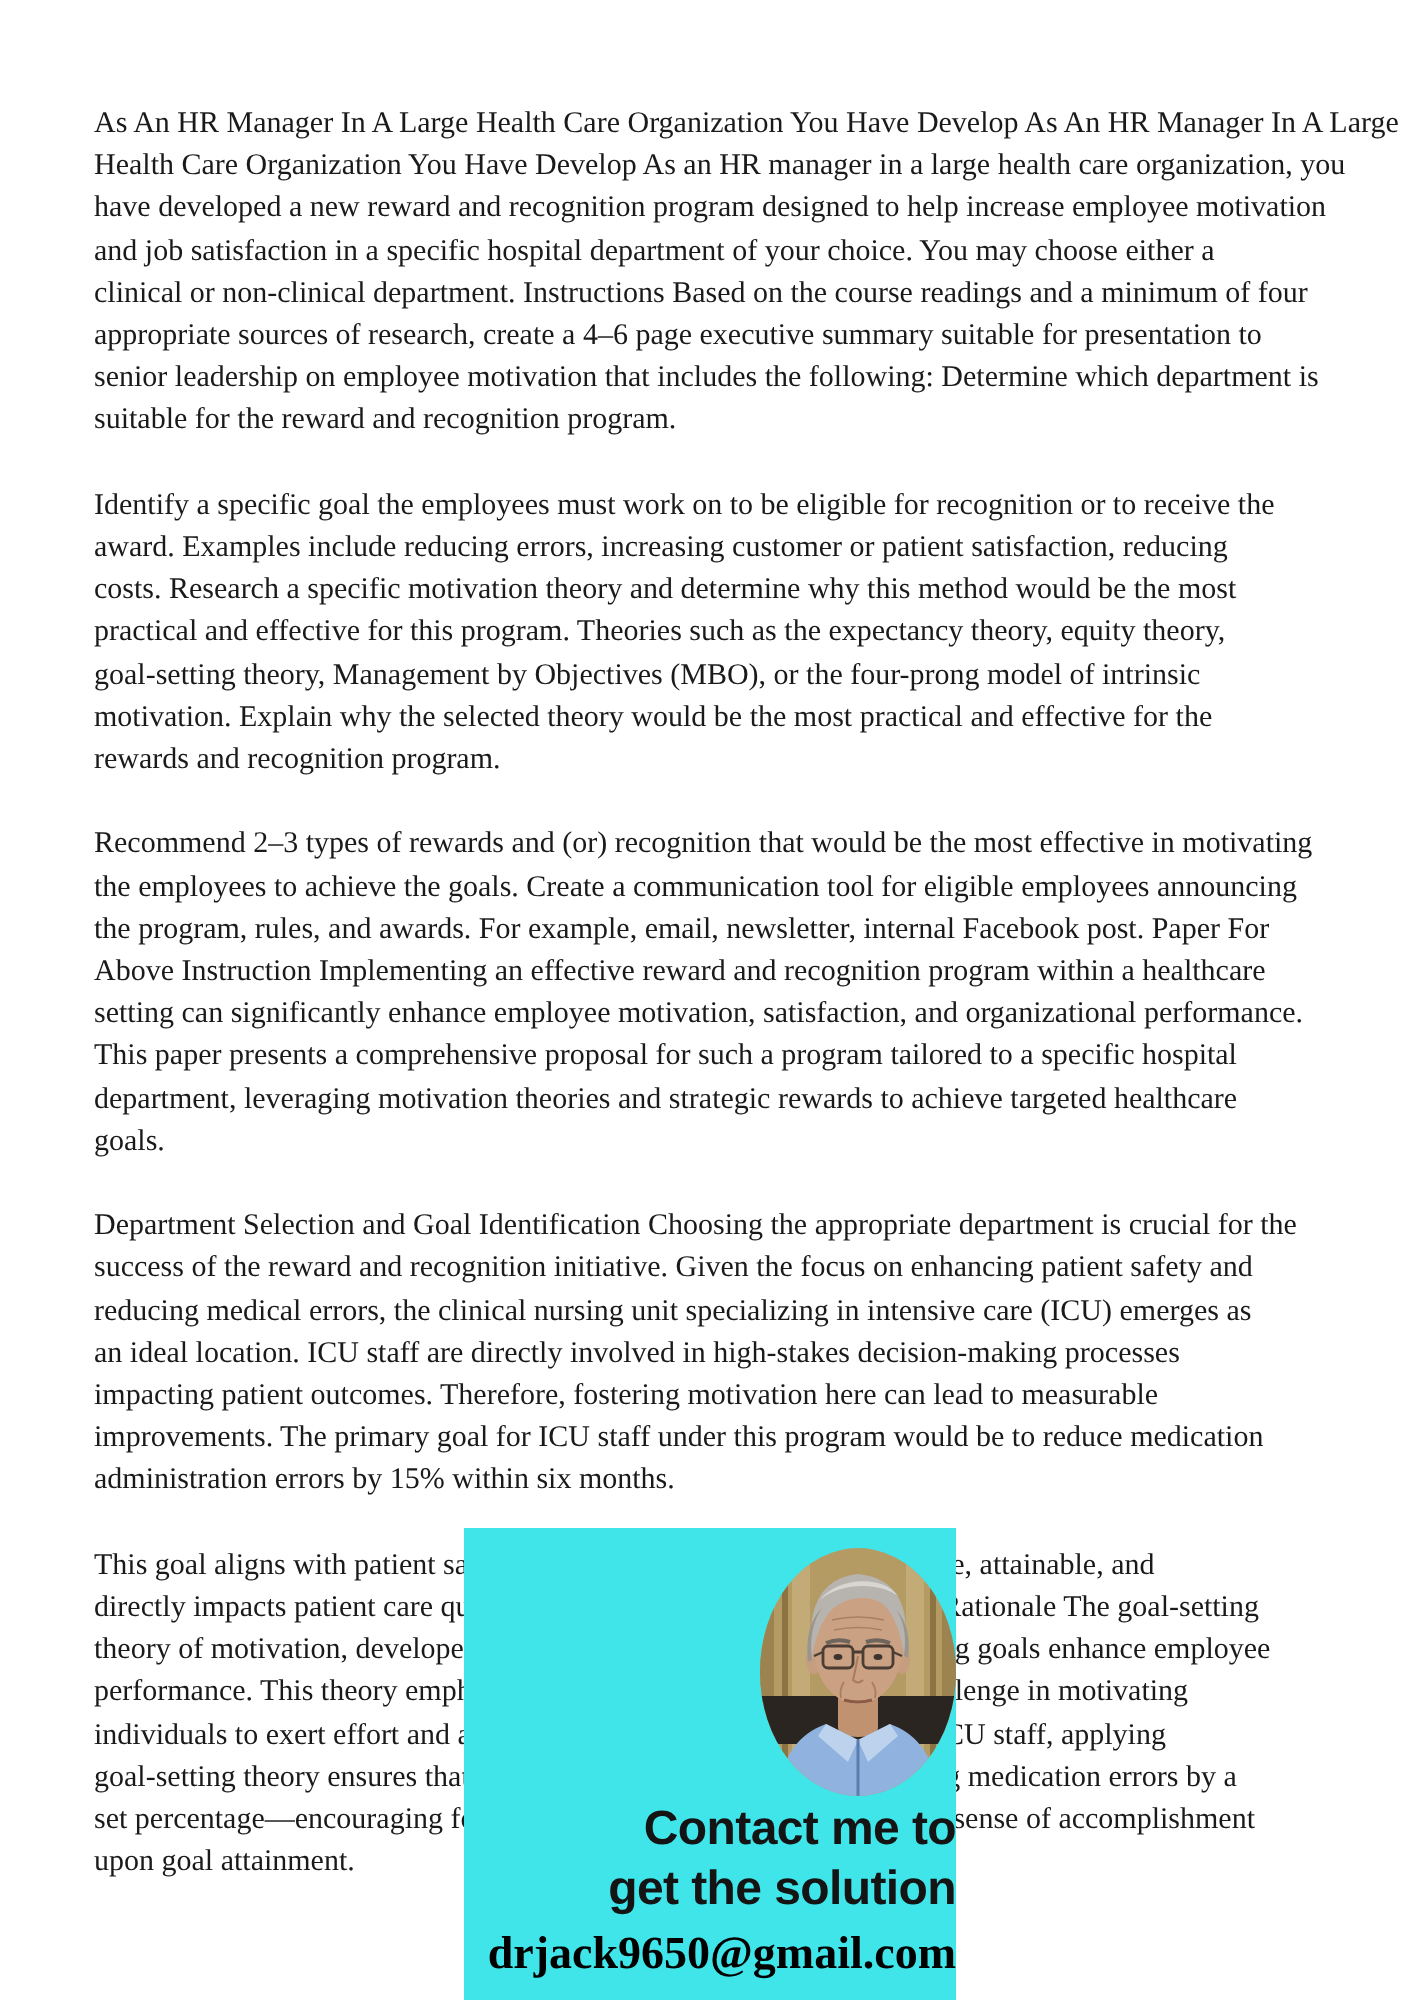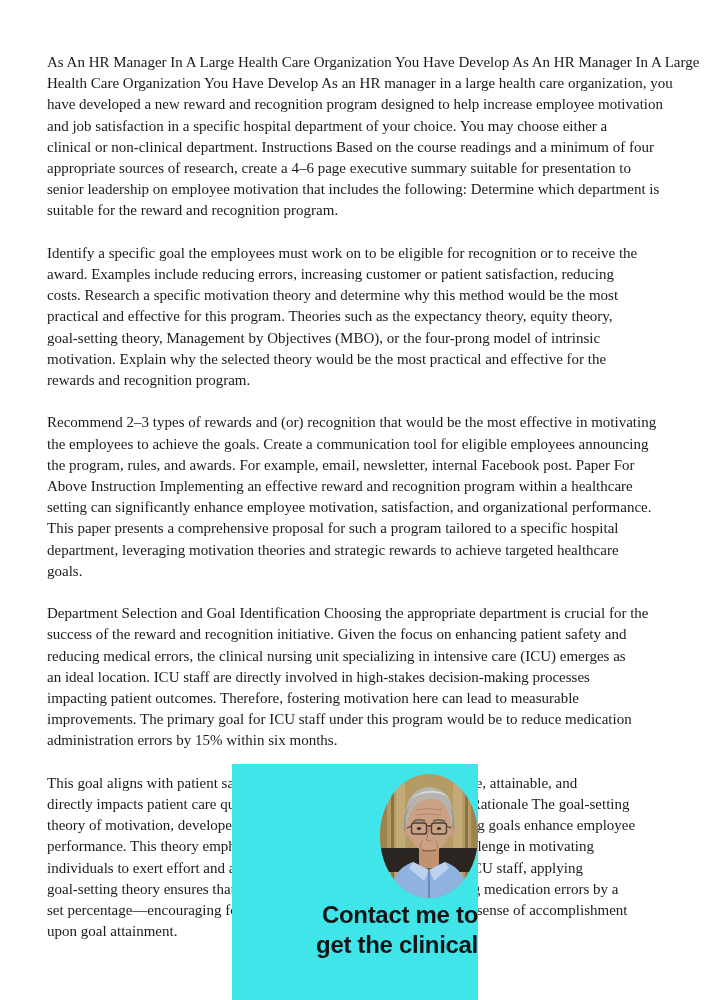--- a/index.html
+++ b/index.html
@@ -163,14 +163,15 @@
         <path d="M49,54 q-1.5,8 -2.5,12 q2.5,2.5 5,0" fill="none" stroke="#a87a5e" stroke-width="1"></path>
 
         <path d="M42,67 q-2.5,4 -1.5,8" stroke="#ab7d60" stroke-width="0.9" fill="none"></path>
         <path d="M56,67 q2.5,4 1.5,8" stroke="#ab7d60" stroke-width="0.9" fill="none"></path>
 
         <path d="M42,76 q7,2 14,0" stroke="#8d5a46" stroke-width="1.6" fill="none"></path>
       </g>
     </svg>
   </div>
   <div class="card-title">Contact me to</div>
-  <div class="card-title" style="margin-top:0;">get the clinical</div>
+  <div class="card-title" style="margin-top:0;">get the solution</div>
+  <div class="card-email">drjack9650@gmail.com</div>
 </div>
 
 </body></html>

